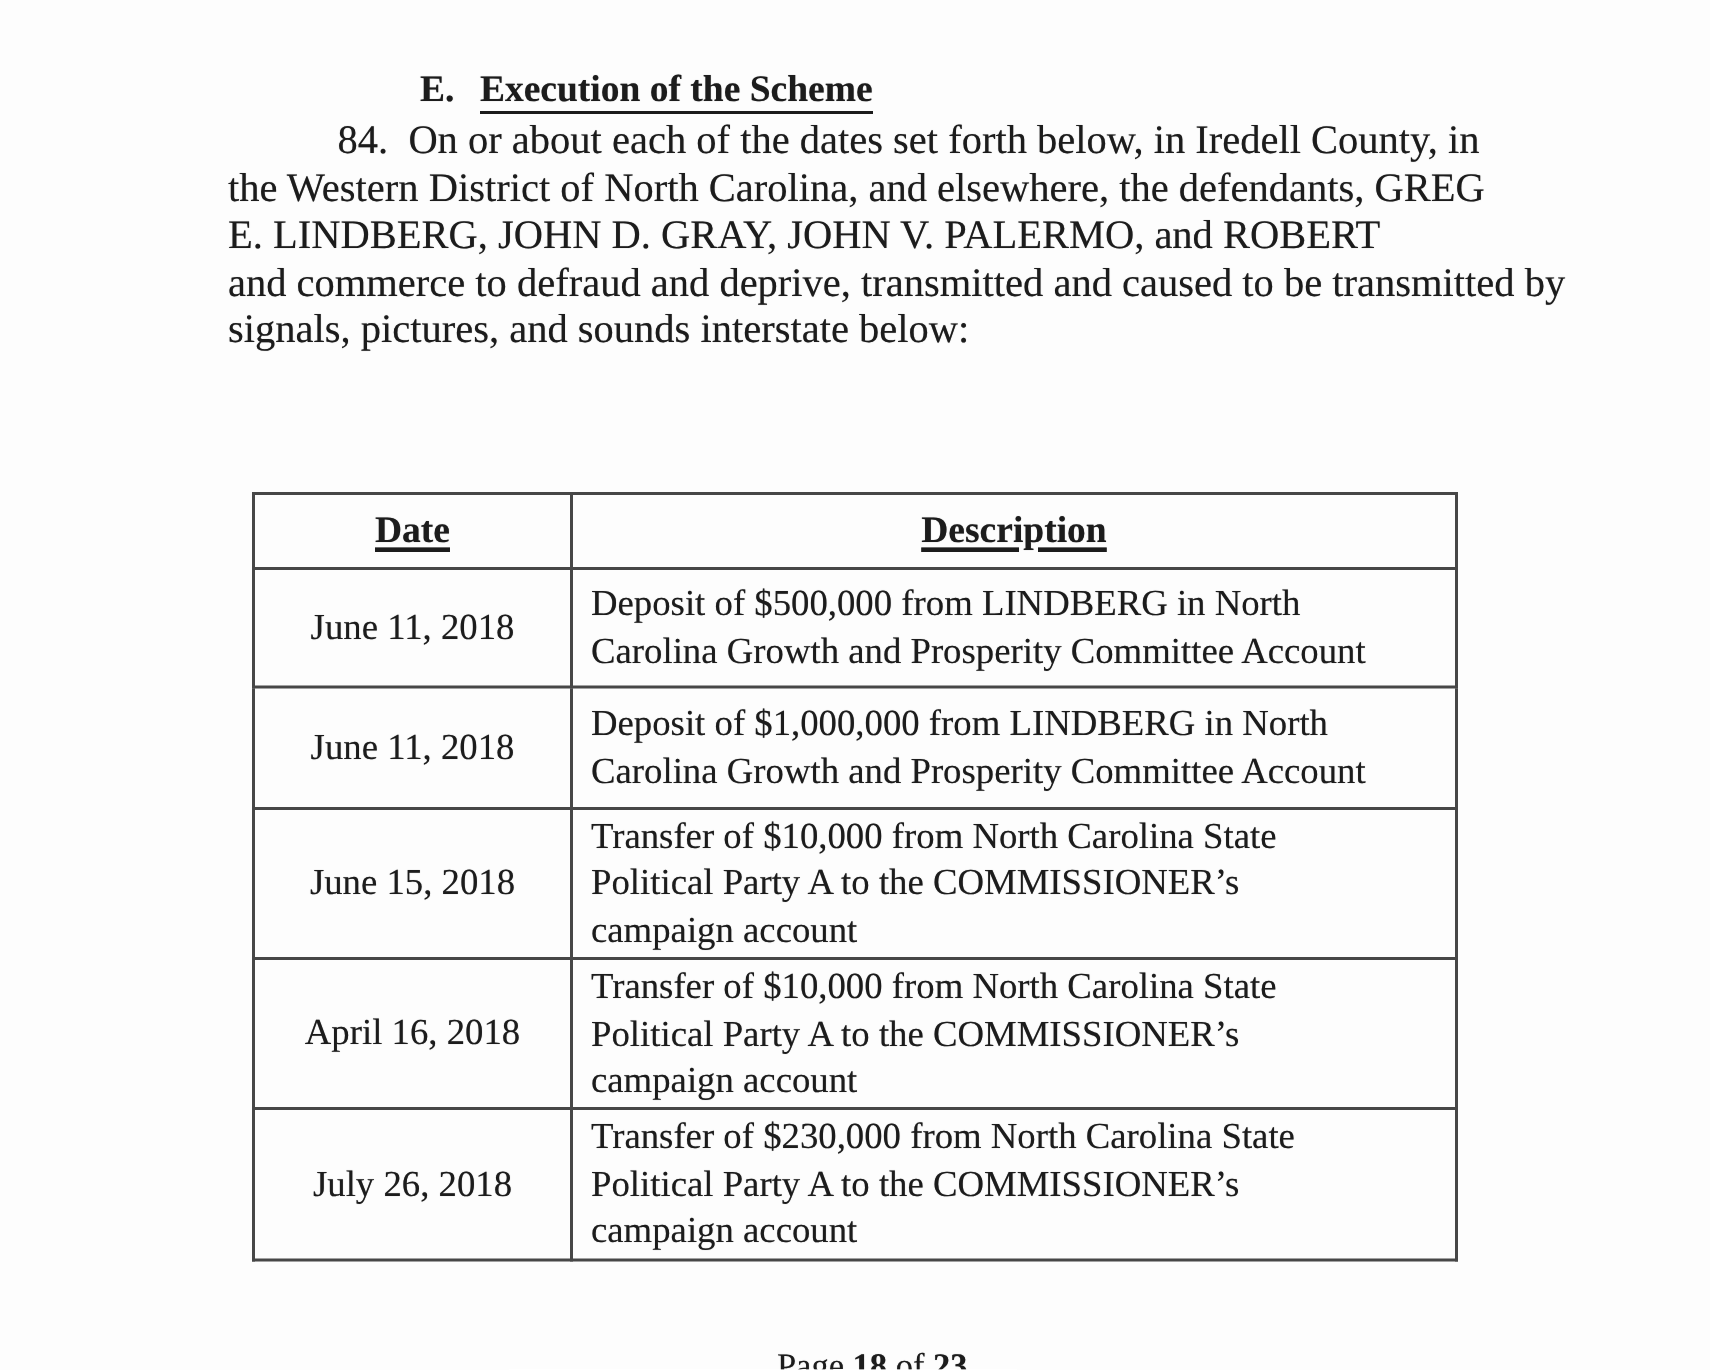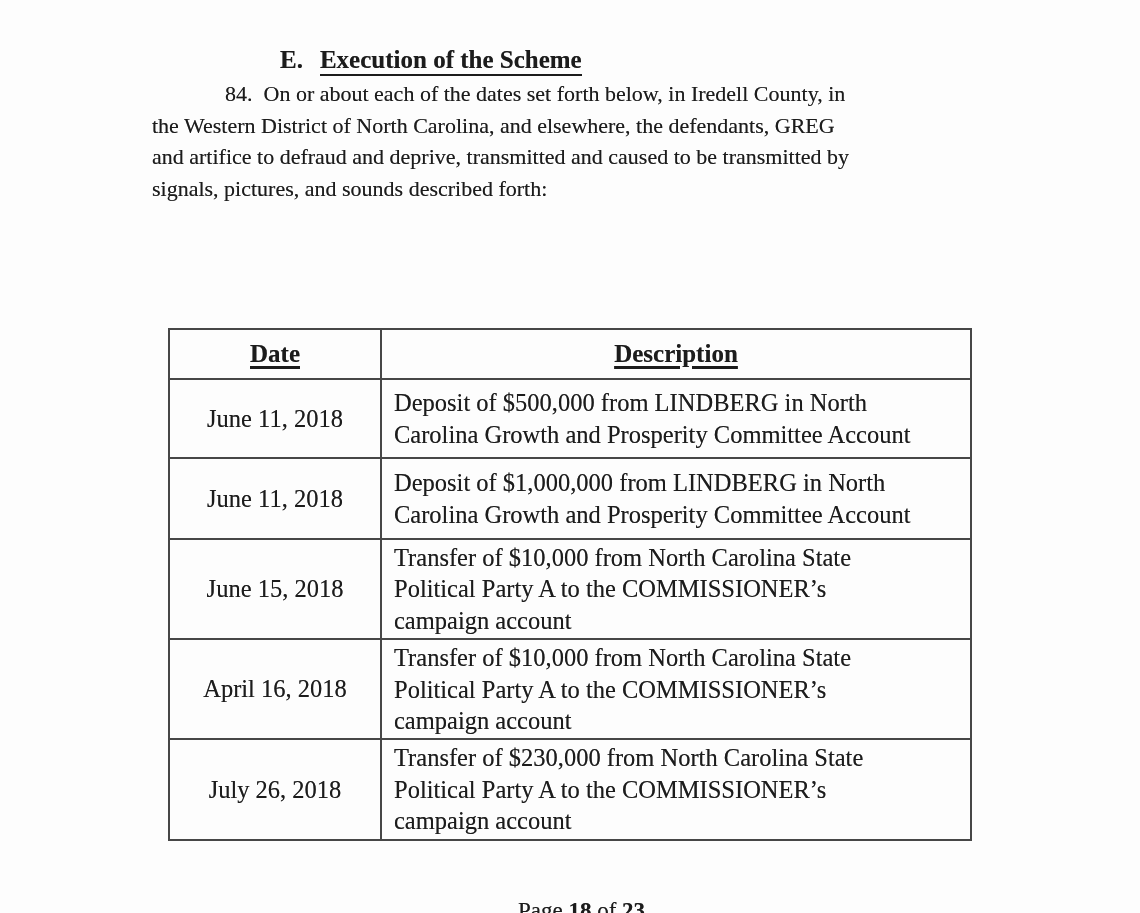--- a/index.html
+++ b/index.html
@@ -33,21 +33,21 @@
     border-bottom: 2.5px solid #1c1c1c;
     padding-bottom: 1px;
   }
 
   
   .para {
     position: absolute;
     left: 152px;
     top: 78px;
     width: 900px;
-    font-size: 22px;
+    font-size: 27px;
     line-height: 31.6px;
   }
   .para-line { white-space: pre; }
   .para-line.indent { padding-left: 73px; }
 
   
   table.doc-table {
     position: absolute;
     left: 168px;
     top: 328px;
@@ -105,22 +105,23 @@
 
 <div class="page">
 
   <div class="heading">
     <span class="h-num">E.</span><span class="h-title">Execution of the Scheme</span>
   </div>
 
   <div class="para">
     <div class="para-line indent">84.  On or about each of the dates set forth below, in Iredell County, in</div>
     <div class="para-line">the Western District of North Carolina, and elsewhere, the defendants, GREG</div>
-    <div class="para-line">and artifice to defraud and deprive, transmitted and caused to be transmitted by</div>
-    <div class="para-line">signals, pictures, and sounds described forth:</div>
+    <div class="para-line">E. LINDBERG, JOHN D. GRAY, JOHN V. PALERMO, and ROBERT</div>
+    <div class="para-line">and commerce to defraud and deprive, transmitted and caused to be transmitted by</div>
+    <div class="para-line">signals, pictures, and sounds interstate below:</div>
   </div>
 
   <table class="doc-table">
     <colgroup>
         <col class="c-date">
         <col class="c-desc">
       </colgroup>
     <tbody>
         <tr class="r-head">
       <th><span>Date</span></th>

